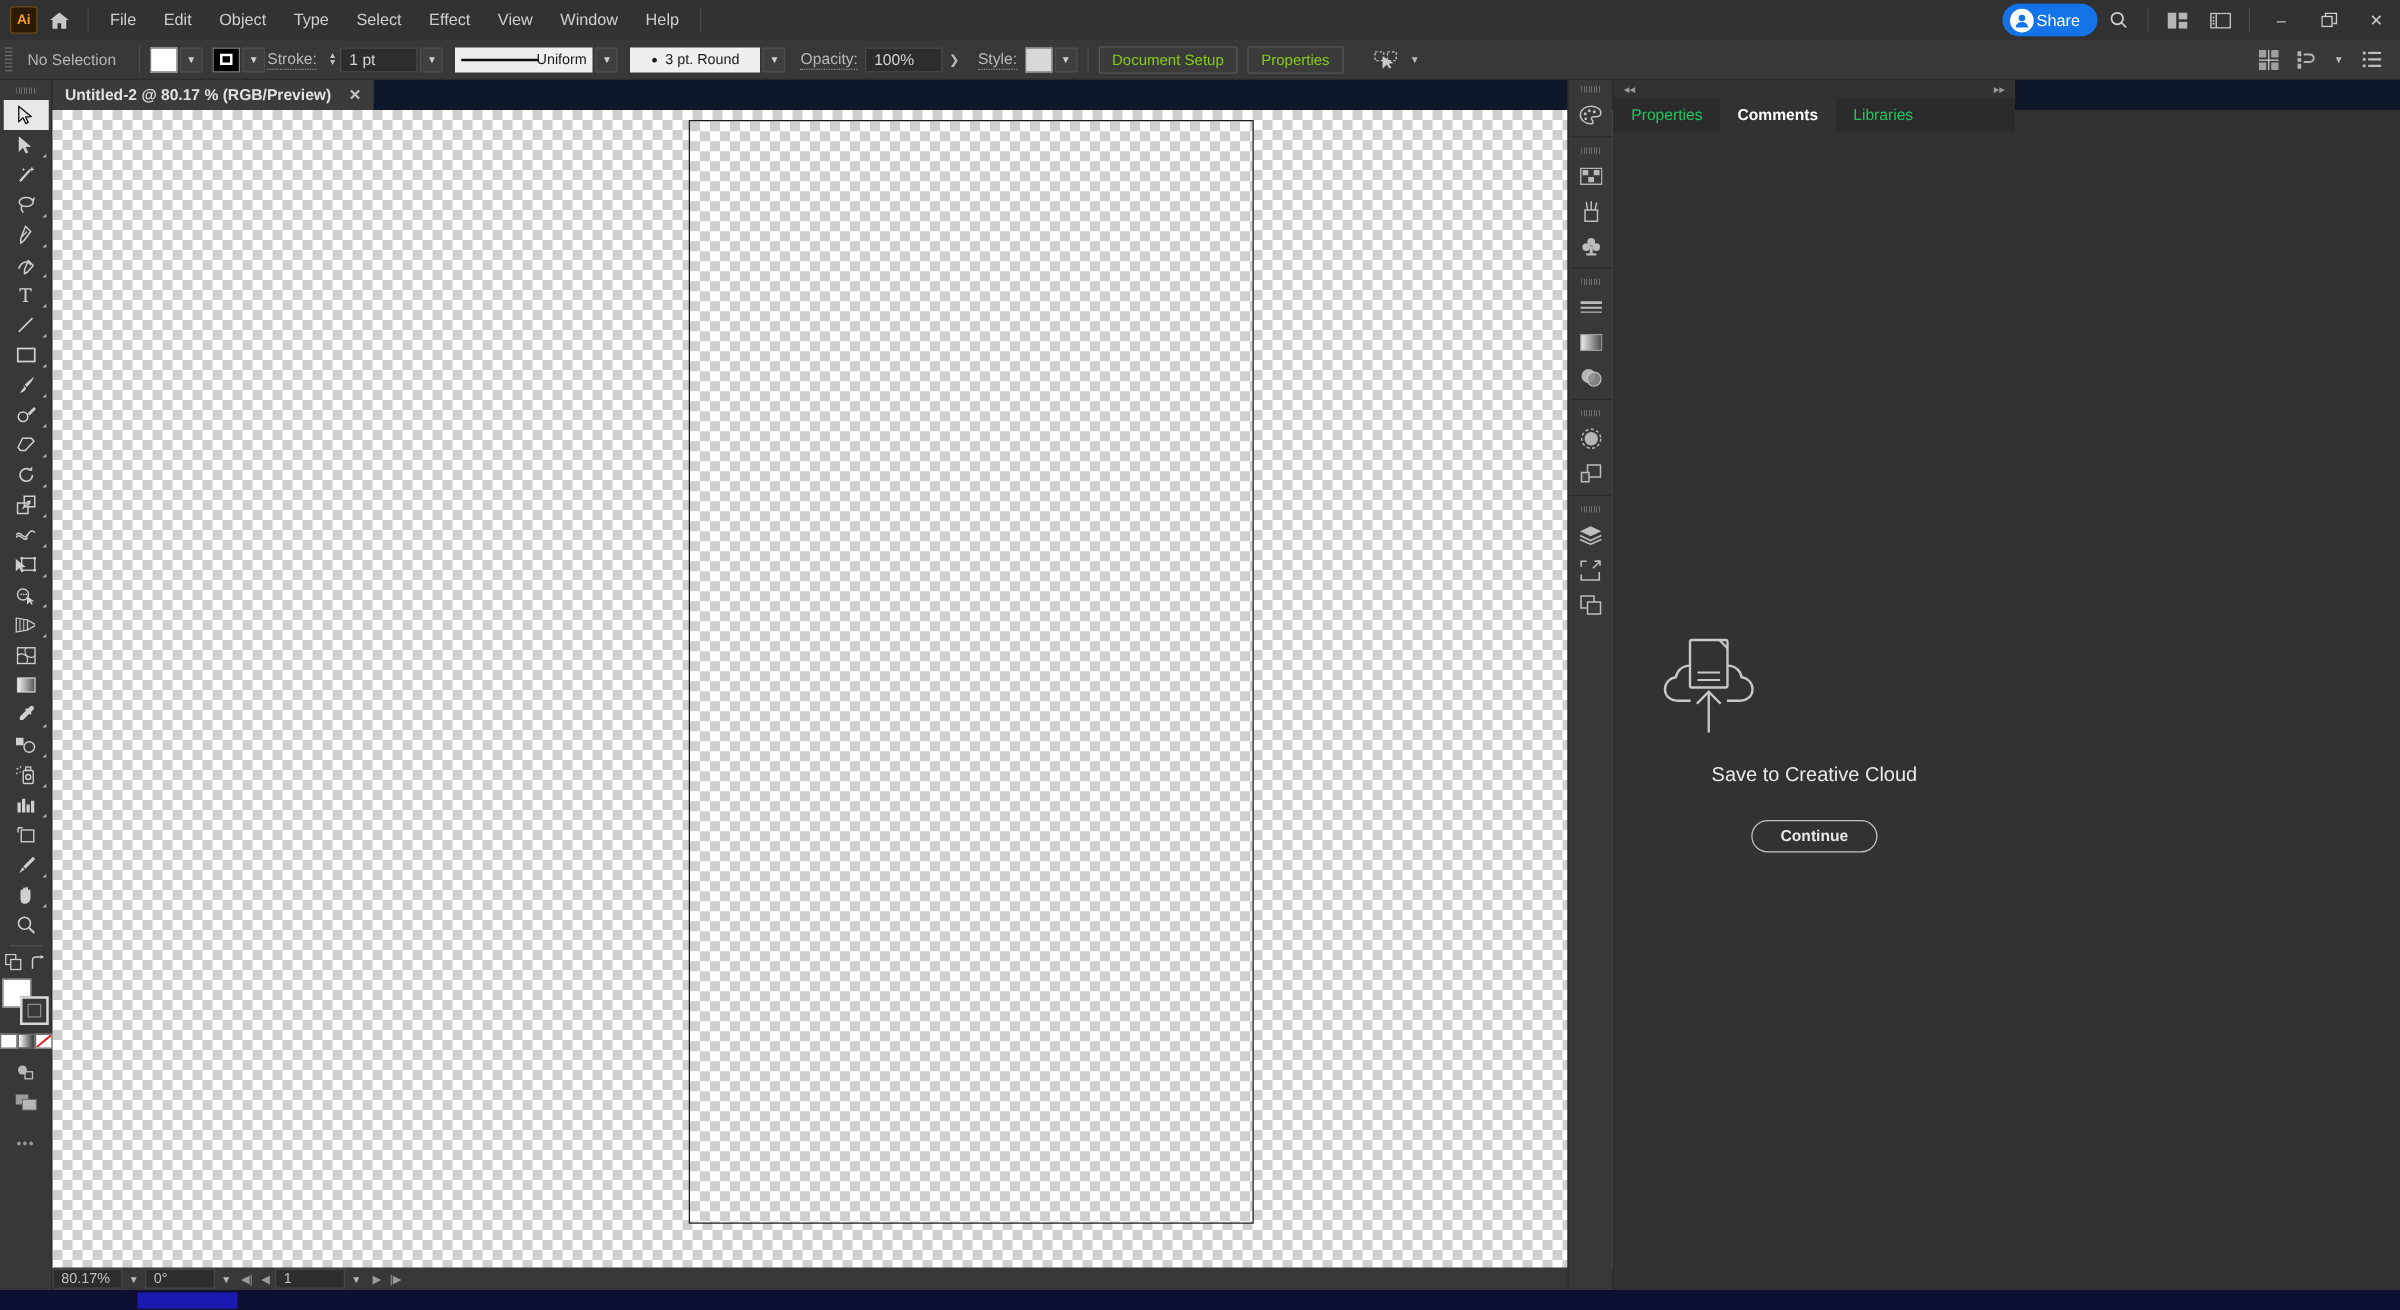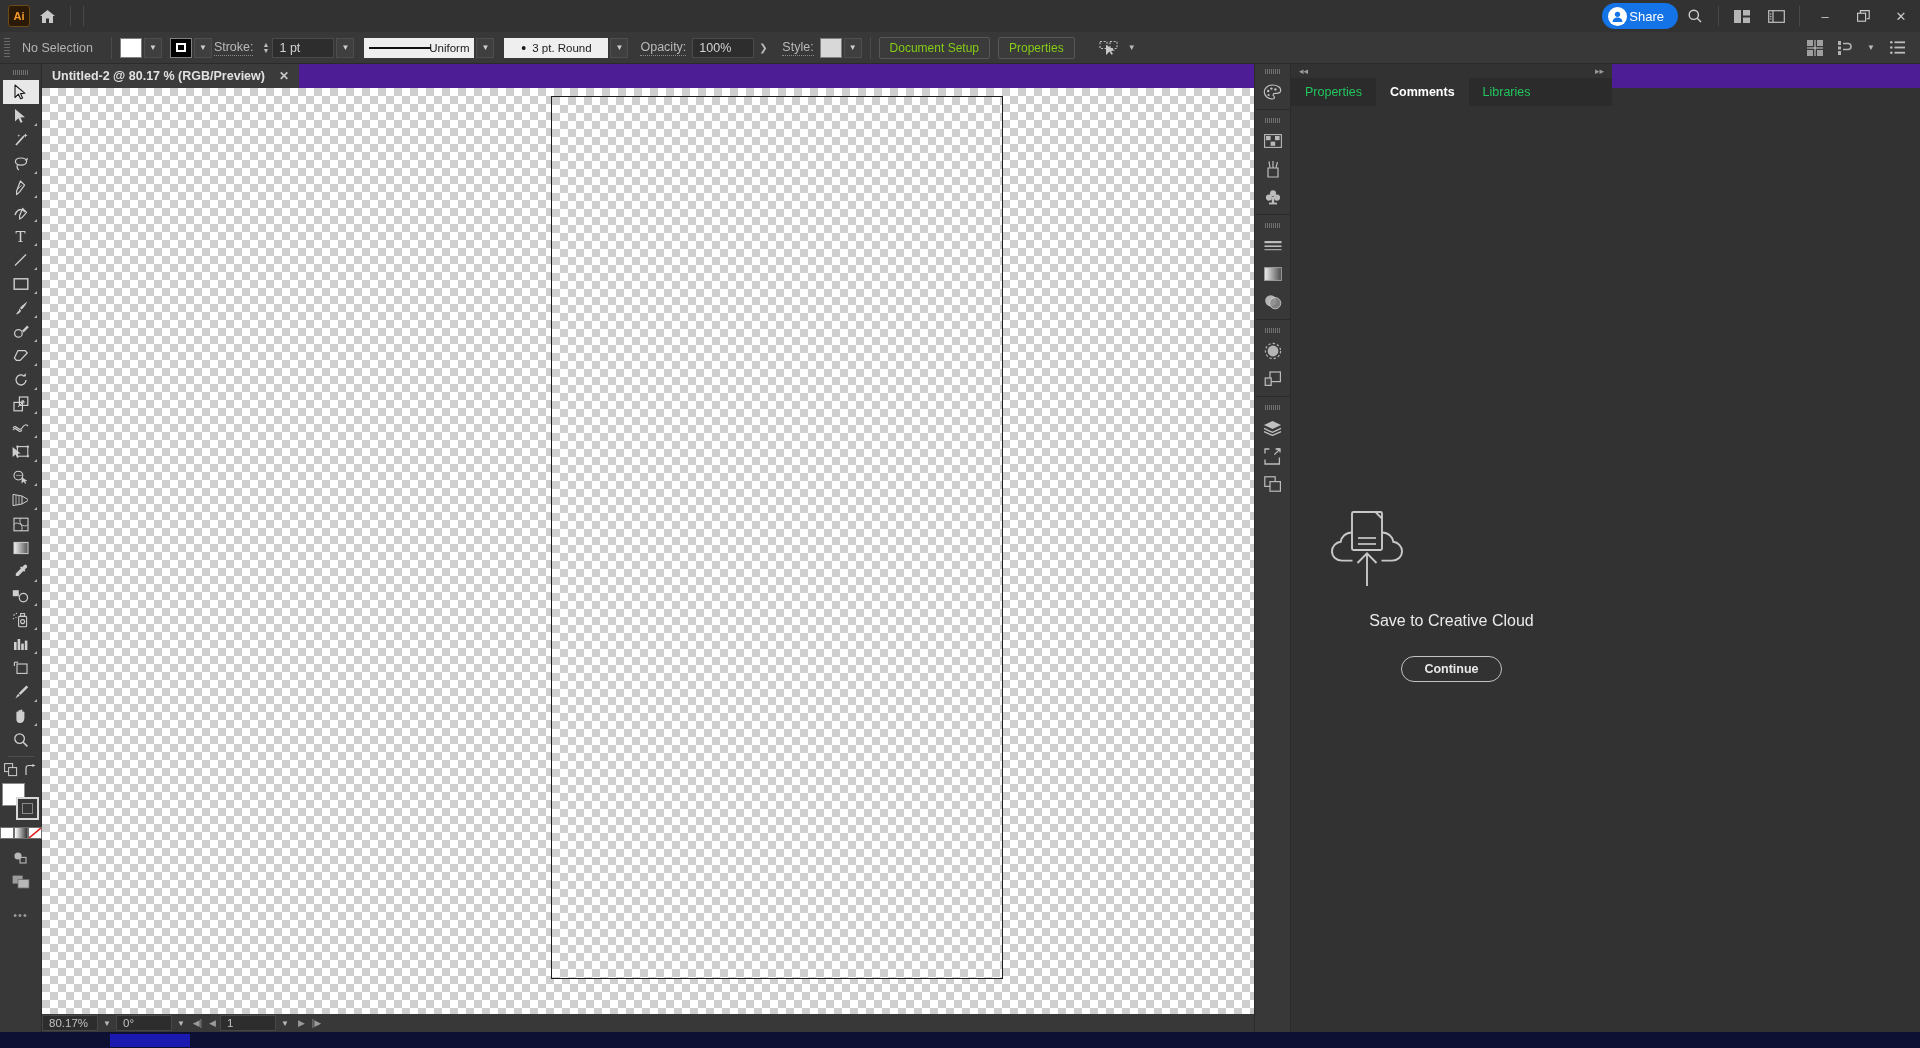--- a/index.html
+++ b/index.html
@@ -58,21 +58,21 @@
      justify-content:flex-end;padding-right:5px;color:#1a1a1a;font-size:11.5px;position:relative;}
   .profile-box .ln{ position:absolute;left:5px;top:9px;width:62px;height:2px;background:#111;}
   .cap-box{ background:#efefef;height:20px;width:104px;display:flex;align-items:center;
      justify-content:center;color:#1a1a1a;font-size:11.5px;gap:6px;}
   .btn{ background:#3b3b3b;border:1px solid #575757;color:#84cc16;height:22px;
      padding:0 10px;font-size:12px;border-radius:2px;display:flex;align-items:center;cursor:pointer;}
   .cb-right{ margin-left:auto;display:flex;align-items:center;gap:4px;padding-right:10px;}
 
   
   .tabbar{
-    position:absolute;left:0;top:64px;width:1920px;height:24px;background:#4c1d95;
+    position:absolute;left:0;top:64px;width:1920px;height:24px;background:#0f172a;
     display:flex;align-items:flex-end;
   }
   .tab-collapse{width:42px;height:24px;display:flex;align-items:center;justify-content:center;color:#9a9a9a;font-size:9px;}
   .doctab{
     height:24px;background:#3b3b3b;color:#e2e2e2;font-size:12.5px;font-weight:bold;
     display:flex;align-items:center;padding:0 10px;gap:14px;cursor:pointer;
   }
   .doctab .x{ color:#c6c6c6;font-size:12px;cursor:pointer; }
 
   
@@ -169,20 +169,31 @@
 <div class="app">
 
   <div class="titlebar">
     <div class="ai-logo">Ai</div>
     <div class="home-icon">
       <svg width="17" height="15" viewBox="0 0 17 15">
           <path d="M8.5 1 1 7h2v7h4V9.5h3V14h4V7h2z" fill="#c8c8c8"></path>
         </svg>
     </div>
     <div class="vsep"></div>
+    <div class="menu">
+      <div class="menu-item">File</div>
+      <div class="menu-item">Edit</div>
+      <div class="menu-item">Object</div>
+      <div class="menu-item">Type</div>
+      <div class="menu-item">Select</div>
+      <div class="menu-item">Effect</div>
+      <div class="menu-item">View</div>
+      <div class="menu-item">Window</div>
+      <div class="menu-item">Help</div>
+    </div>
     <div class="vsep"></div>
 
     <div class="tb-right">
       <div class="share-btn">
         <span class="share-av">
           <svg width="13" height="13" viewBox="0 0 13 13">
               <circle cx="6.5" cy="4.3" r="2.6" fill="#1473e6"></circle>
               <path d="M1.6 12c0-2.8 2.2-4.5 4.9-4.5S11.4 9.2 11.4 12z" fill="#1473e6"></path>
             </svg>
         </span>

